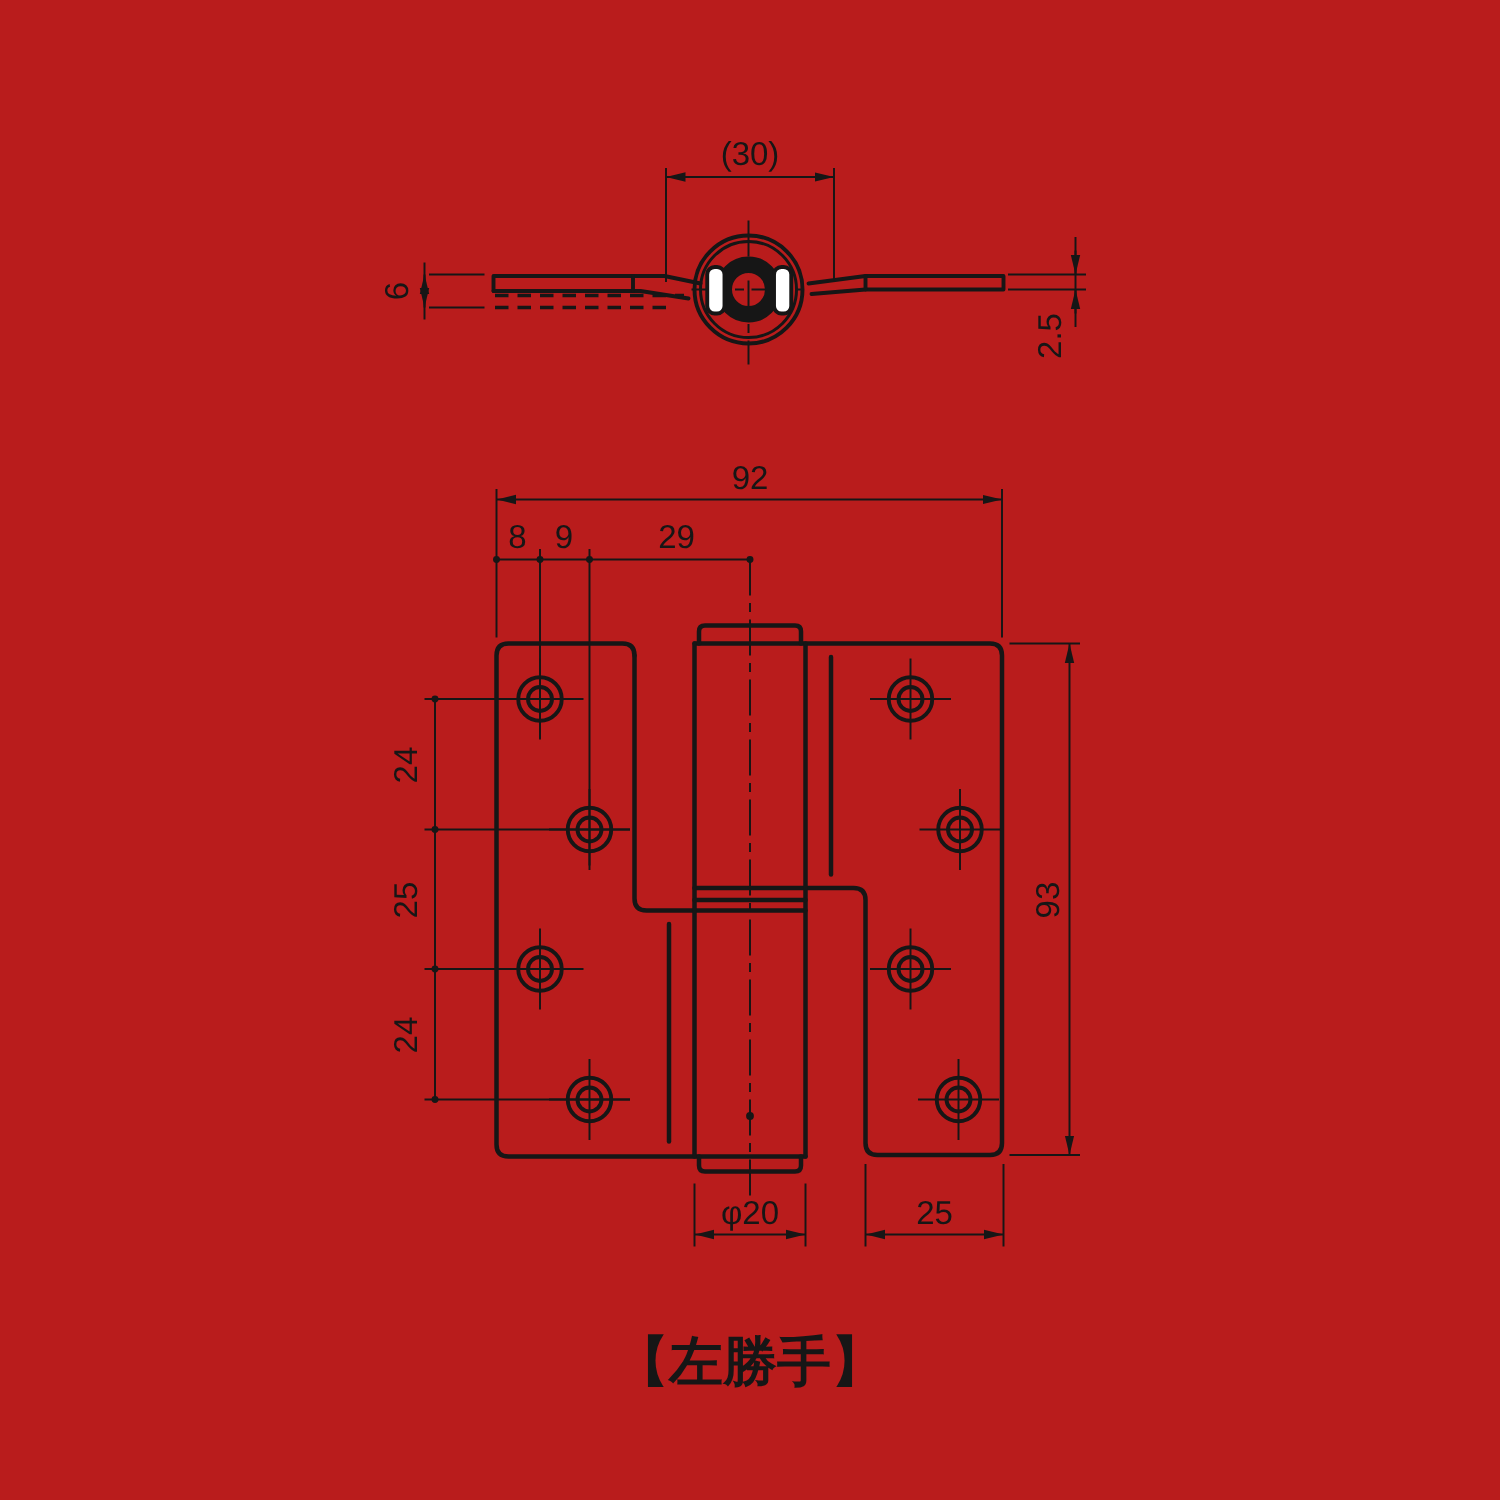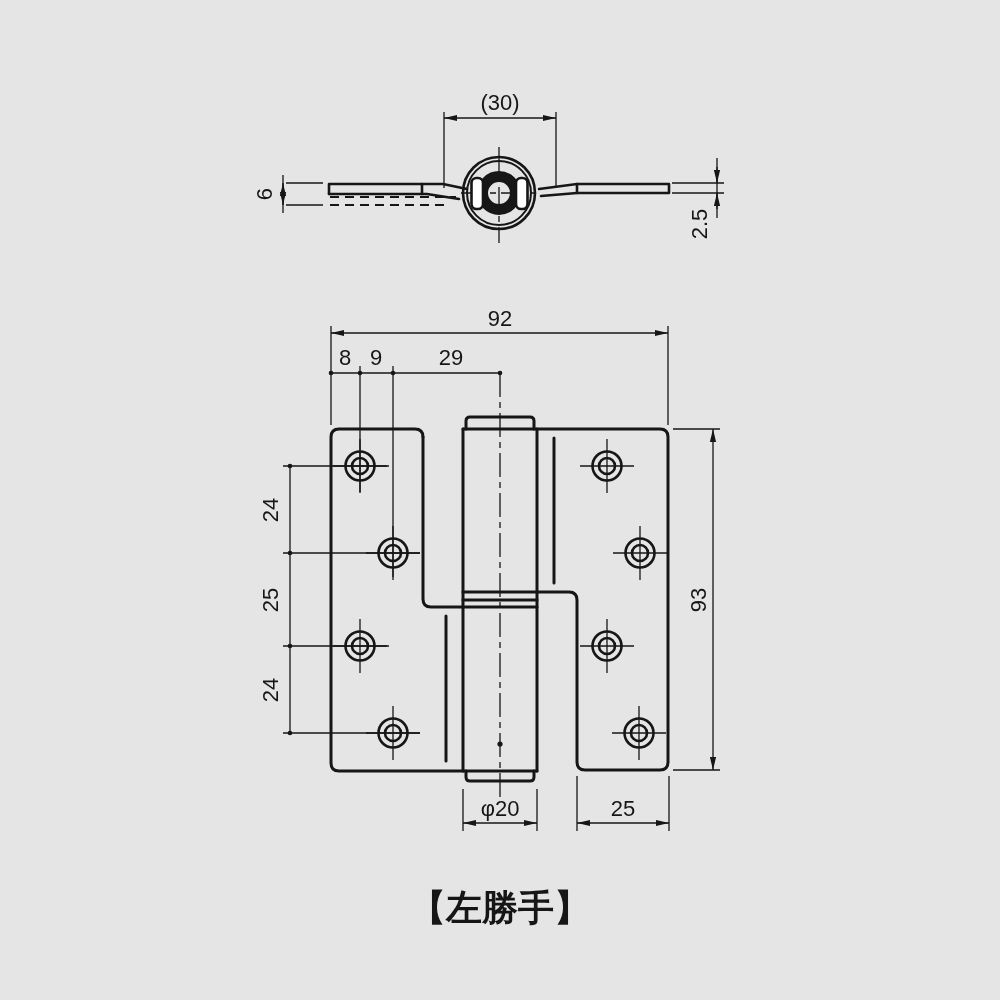--- a/index.html
+++ b/index.html
@@ -1,16 +1,16 @@
 <!DOCTYPE html>
 <html><head>
 <meta charset="utf-8">
 <style>
   html,body{margin:0;padding:0;background:#ffffff;}
-  .stage{width:1000px;height:1000px;background:#e5e5e5;position:relative;font-family:"Liberation Sans","DejaVu Sans",sans-serif;}
+  .stage{width:1000px;height:1000px;background:#b91c1c;position:relative;font-family:"Liberation Sans","DejaVu Sans",sans-serif;}
   svg{display:block;}
   .outline{fill:none;stroke:#161616;stroke-width:3;stroke-linecap:round;stroke-linejoin:round;}
   .outline2{fill:none;stroke:#161616;stroke-width:2.6;stroke-linecap:round;stroke-linejoin:round;}
   .mid{fill:none;stroke:#161616;stroke-width:2;}
   .thin{fill:none;stroke:#161616;stroke-width:1.3;}
   .hid{fill:none;stroke:#161616;stroke-width:2.2;stroke-dasharray:9 6;}
   .cl{fill:none;stroke:#161616;stroke-width:1.3;stroke-dasharray:24 5 6 5;}
   .ring{fill:none;stroke:#161616;stroke-width:11;}
   .ear{fill:#ffffff;stroke:#161616;stroke-width:2.6;}
   .dot{fill:#161616;stroke:none;}

